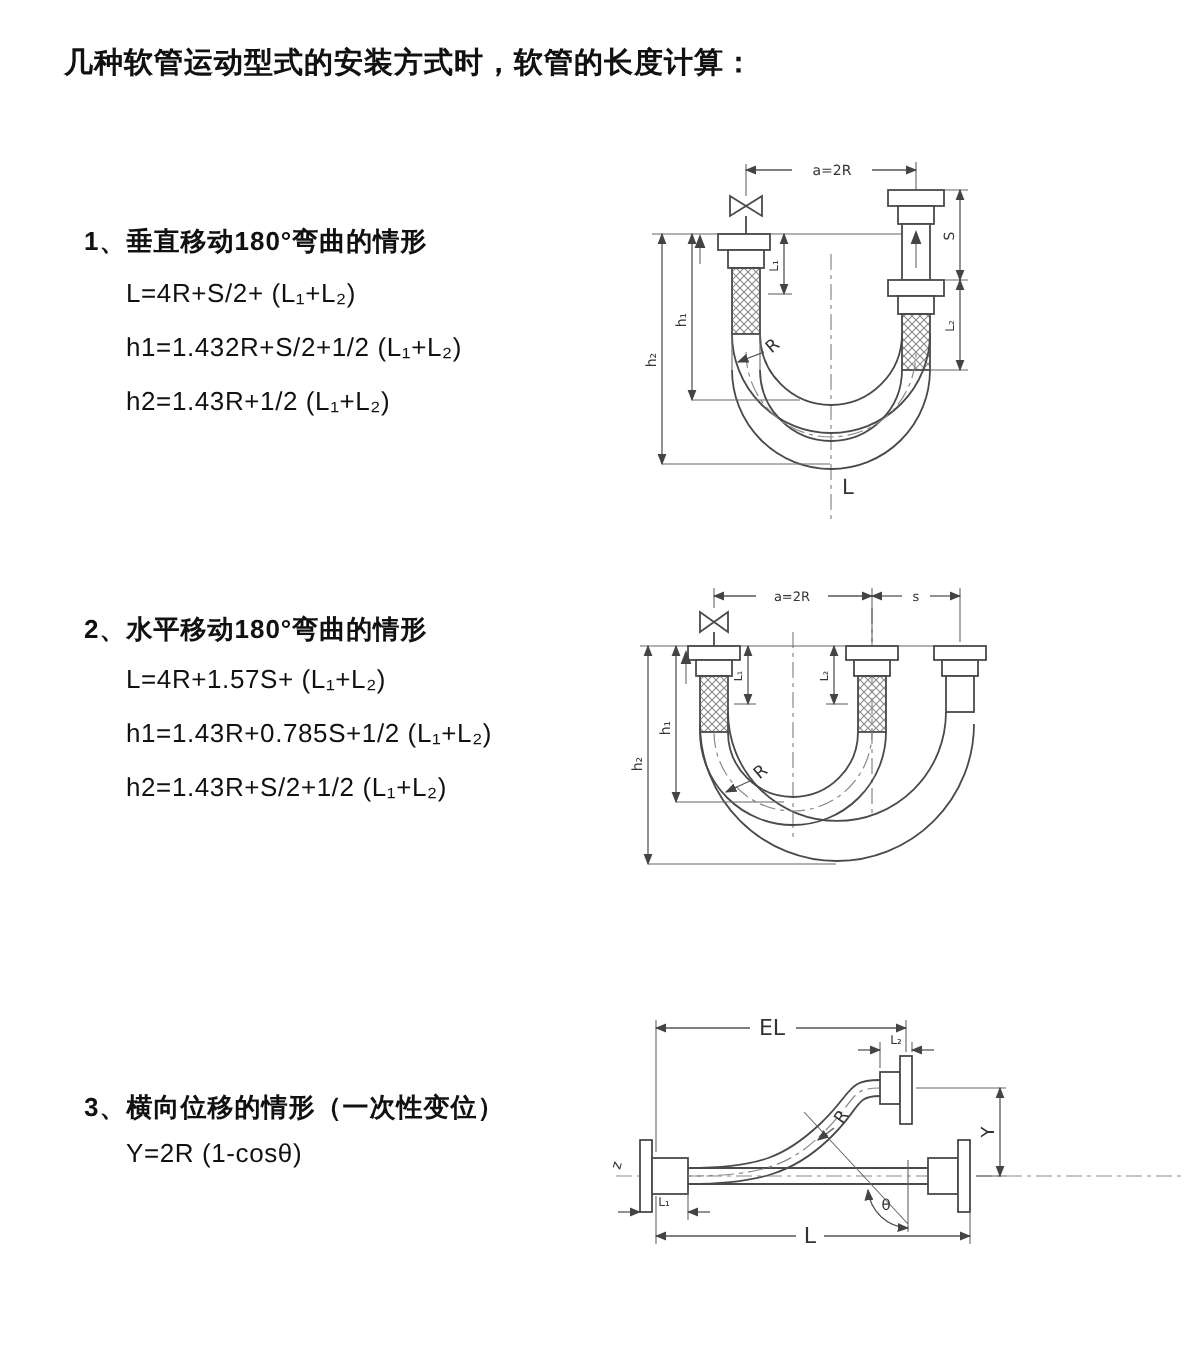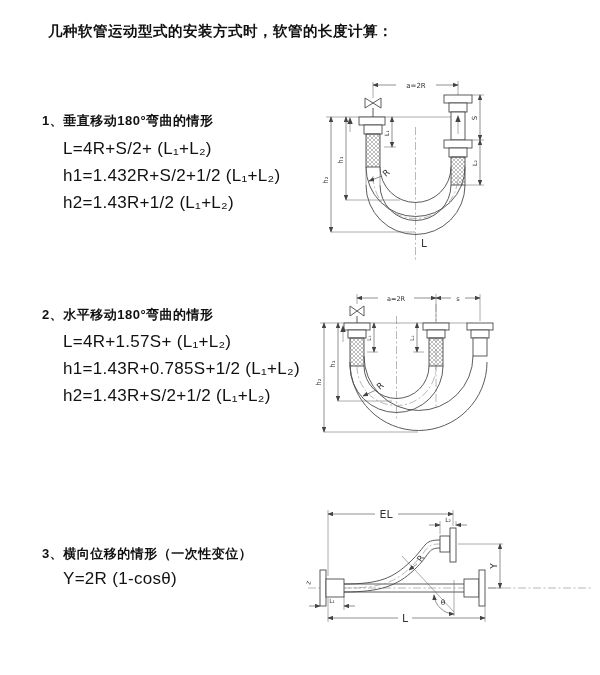--- a/index.html
+++ b/index.html
@@ -1,20 +1,20 @@
 <!DOCTYPE html>
 <html><head>
 <meta charset="utf-8">
 <style>
   html,body{margin:0;padding:0;background:#fff;}
   .page{position:relative;width:600px;height:675px;background:#ffffff;overflow:hidden;
         font-family:"Liberation Sans","DejaVu Sans",sans-serif;color:#111;}
-  .doc-title{position:absolute;left:32px;top:22px;font-size:14.5px;font-weight:bold;letter-spacing:.5px;margin-left:16px;}
+  .doc-title{position:absolute;left:32px;top:22px;font-size:14.5px;font-weight:bold;letter-spacing:.5px;}
   .sec-heading{position:absolute;left:42px;font-size:13px;font-weight:bold;letter-spacing:.5px;}
-  .formula{position:absolute;left:63px;font-size:17px;letter-spacing:.3px;}
+  .formula{position:absolute;left:63px;font-size:13px;letter-spacing:.3px;}
   svg{position:absolute;overflow:visible;}
   svg text{fill:#333;font-family:"DejaVu Sans","Liberation Sans",sans-serif;}
   .ln{stroke:#4a4a4a;stroke-width:.9;fill:none;}
   .thin{stroke:#666;stroke-width:.55;fill:none;}
   .dim{stroke:#555;stroke-width:.65;fill:none;}
   .cl{stroke:#888;stroke-width:.6;fill:none;stroke-dasharray:8 2.5 2 2.5;}
   .braid{fill:url(#braid);stroke:#4a4a4a;stroke-width:.9;}
   .white{fill:#fff;}
 </style>
 </head>

